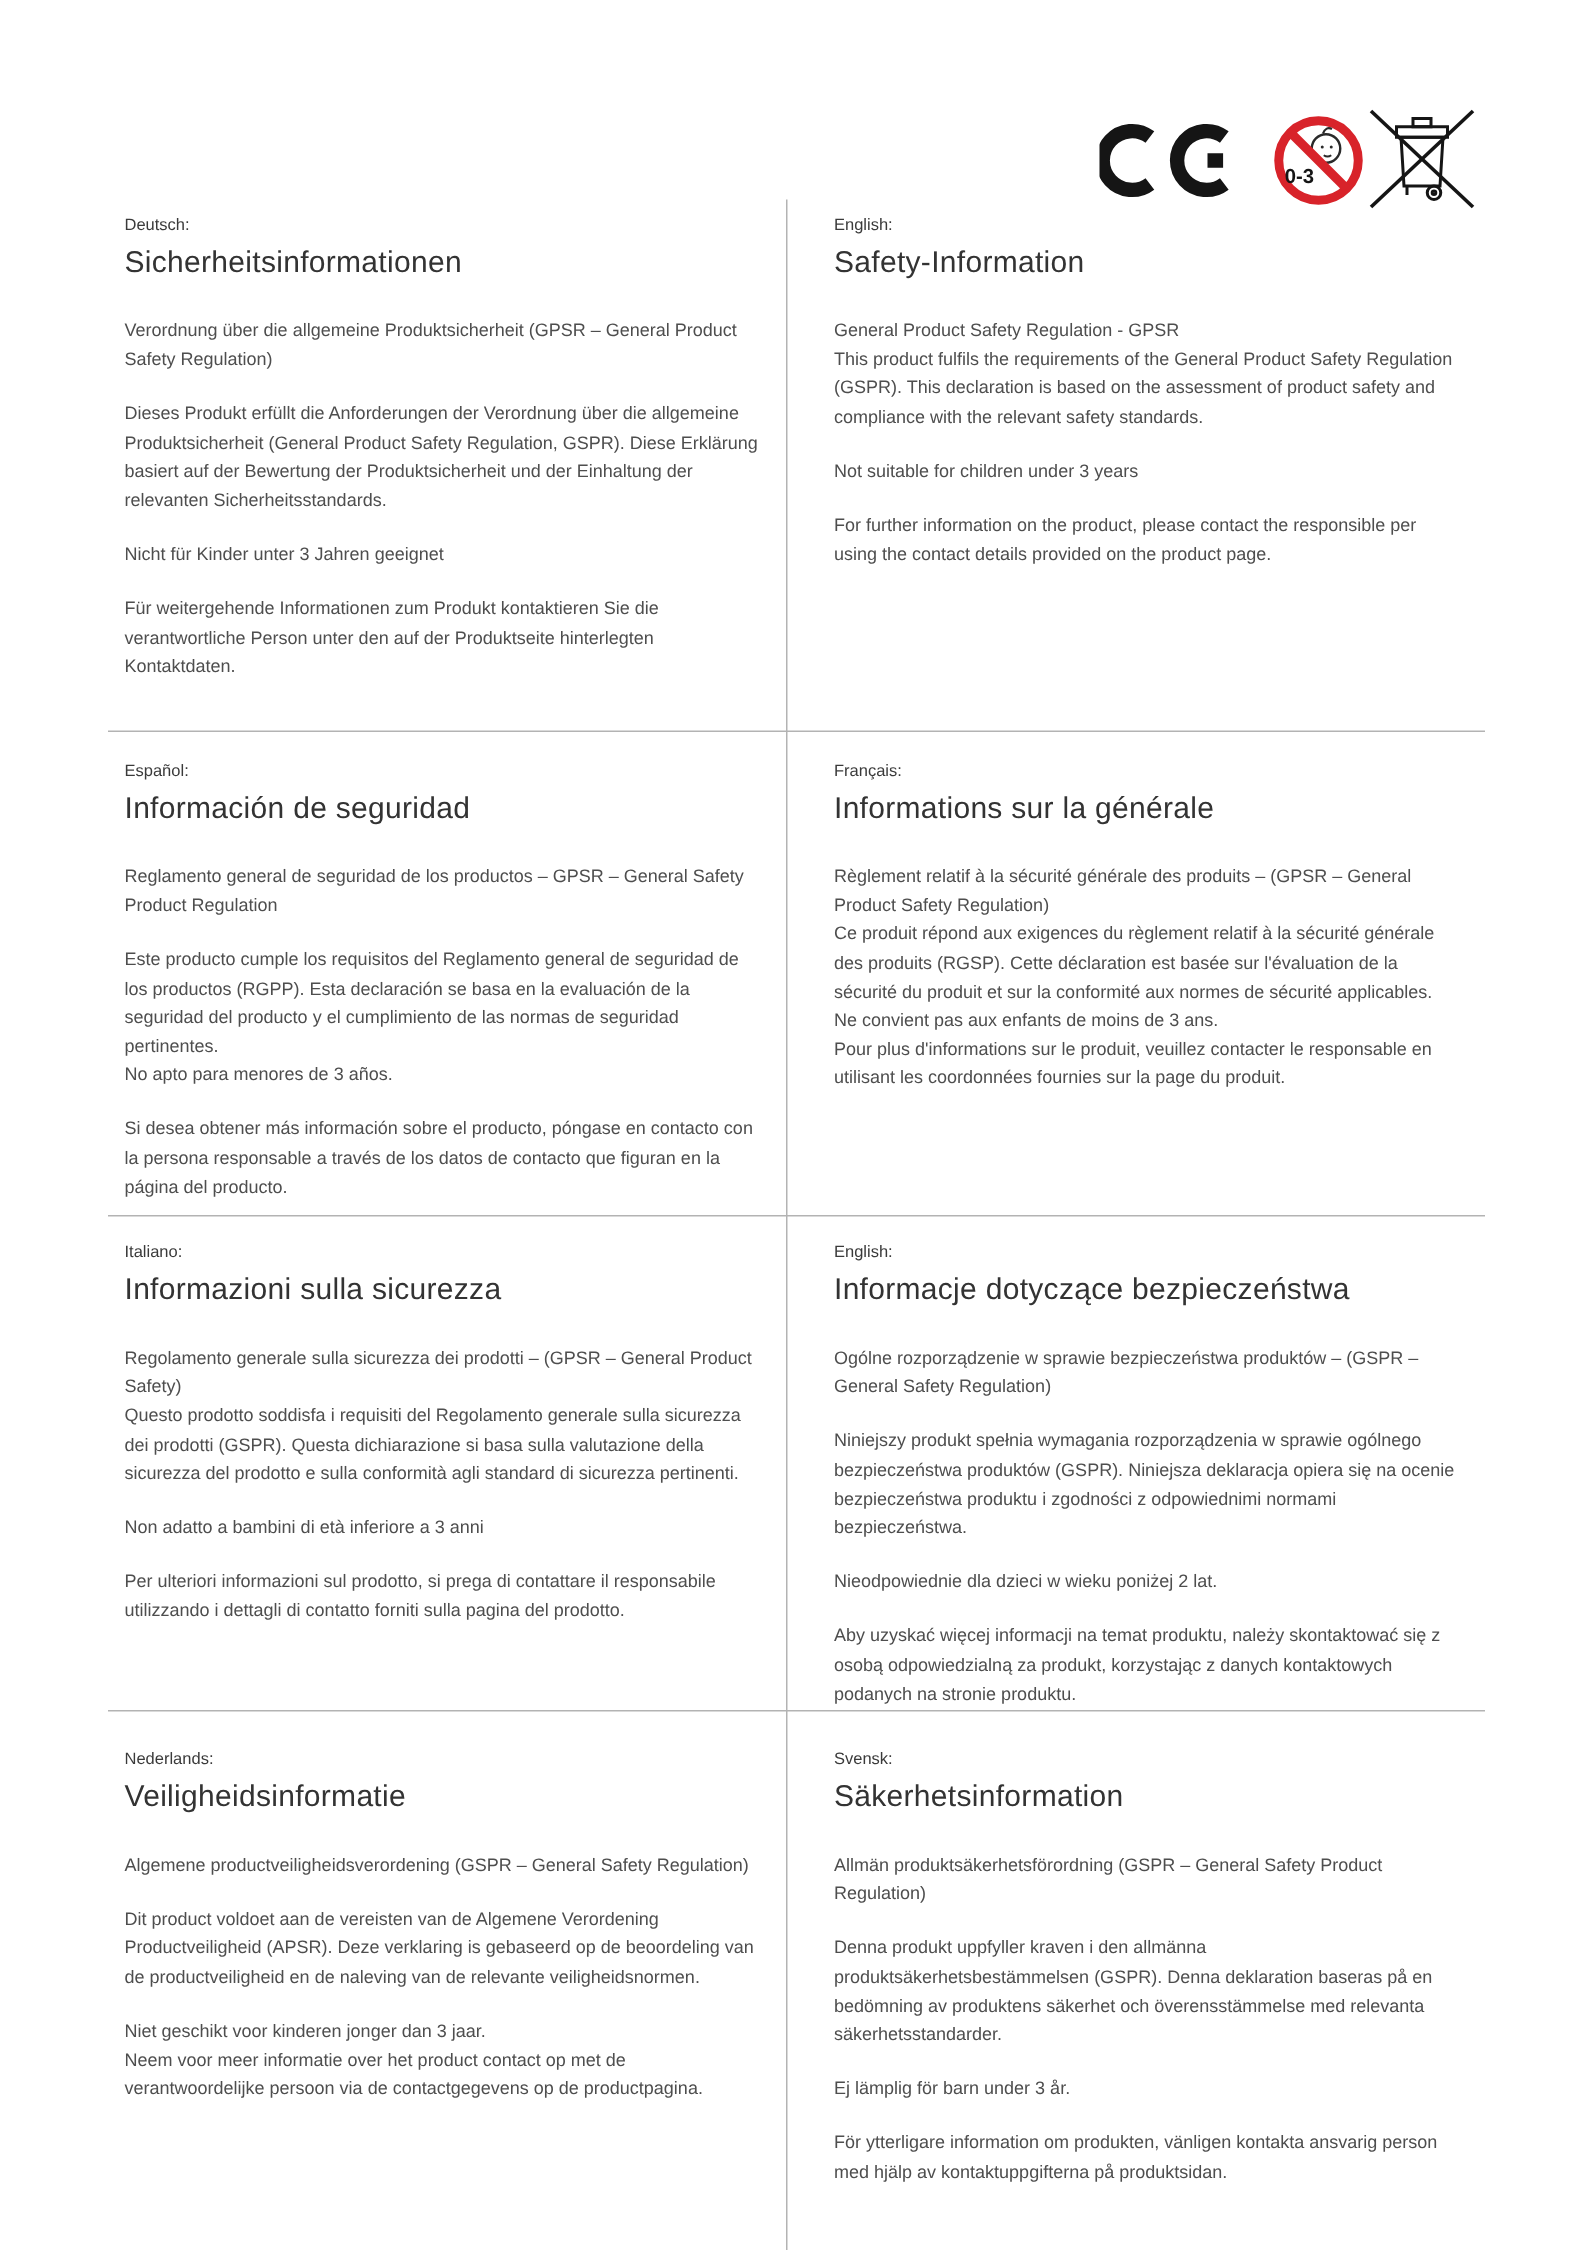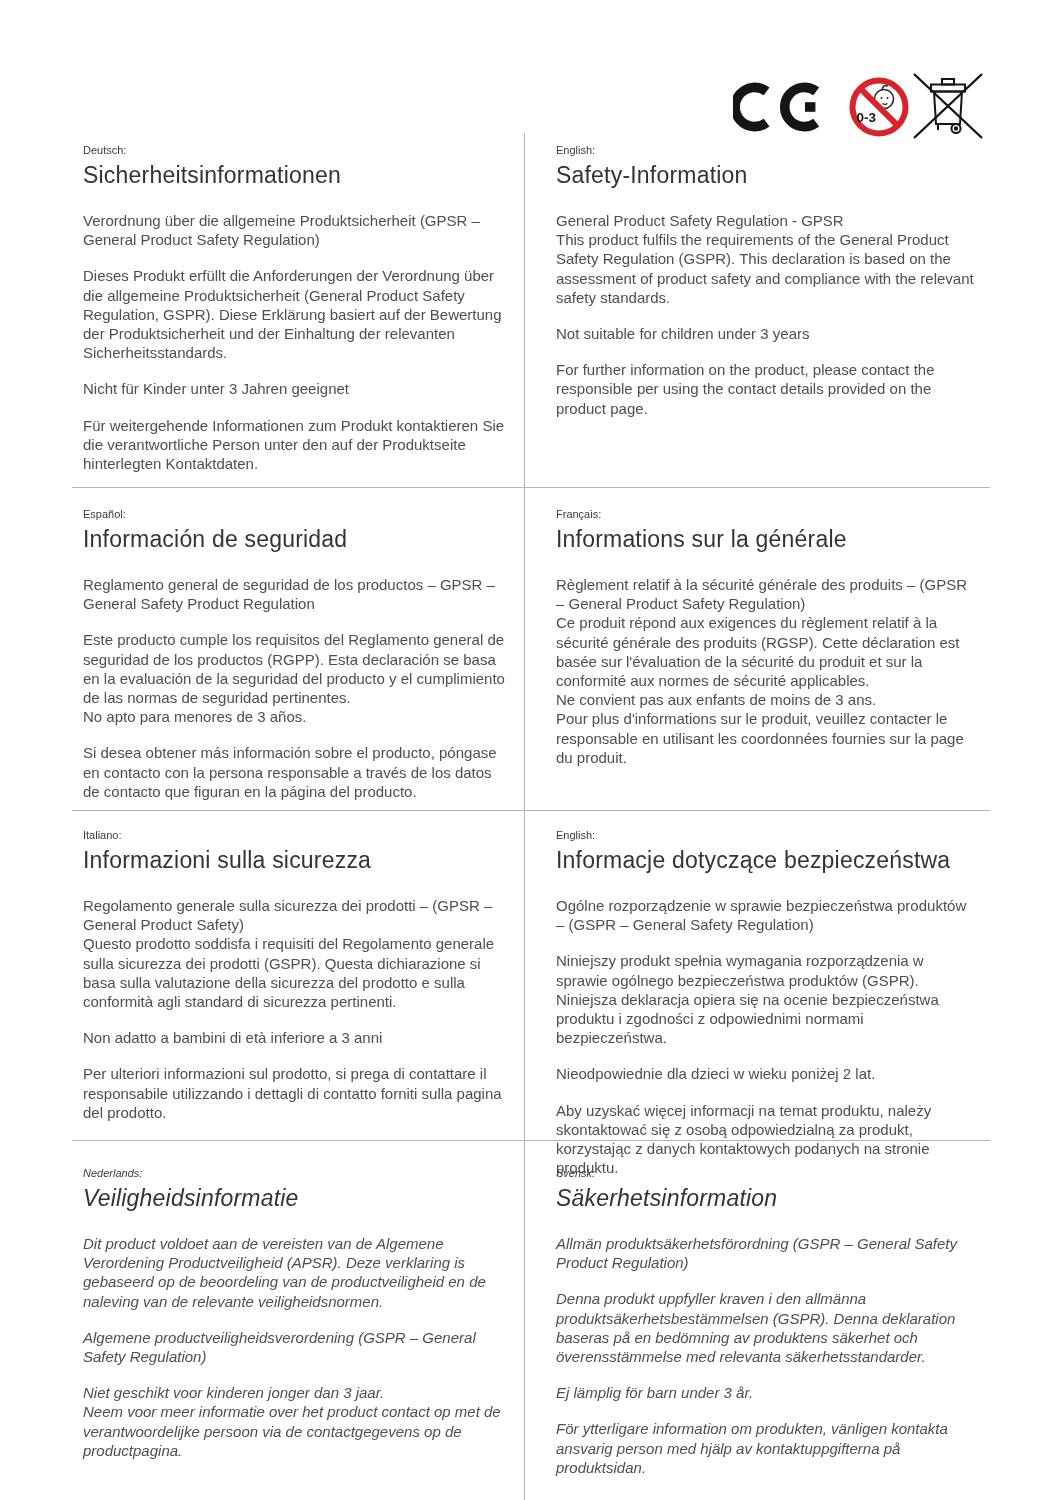--- a/index.html
+++ b/index.html
@@ -29,41 +29,41 @@
   .content{position:absolute;left:72px;top:0;width:918px;}
   .row{
     display:grid;
     grid-template-columns:452px 466px;
     box-sizing:border-box;
   }
   .row.hline{border-bottom:1px solid #b3b3b3;}
   .r1{height:488px;}
   .r2{height:323px;}
   .r3{height:330px;}
-  .r4{height:359px;font-style:italic;}
+  .r4{height:359px;}
   .cell{box-sizing:border-box;padding-right:14px;}
   .cell.left{padding-left:11px;}
   .cell.right{padding-left:32px;}
   .r1 .cell{padding-top:140px;}
   .r2 .cell{padding-top:16px;}
   .r3 .cell{padding-top:14px;}
   .r4 .cell{padding-top:22px;}
 
   .lang{
     font-size:11px;line-height:20px;color:#3a3a3a;
   }
   .title{
     margin:2px 0 22px 0;
-    font-size:23px;line-height:27px;
+    font-size:20px;line-height:27px;
     font-weight:normal;color:#333333;
     letter-spacing:.2px;
   }
   .body{
     margin:0 0 17px 0;
-    font-size:15px;line-height:19.2px;
+    font-size:12px;line-height:19.2px;
     color:#4e4e4e;
     white-space:pre-line;
   }
   .body:last-child{margin-bottom:0;}
 </style>
 </head>
 <body>
 
 <div class="sheet">
 
@@ -157,22 +157,22 @@
         <p class="body">Niniejszy produkt spełnia wymagania rozporządzenia w sprawie ogólnego bezpieczeństwa produktów (GSPR). Niniejsza deklaracja opiera się na ocenie bezpieczeństwa produktu i zgodności z odpowiednimi normami bezpieczeństwa.</p>
         <p class="body">Nieodpowiednie dla dzieci w wieku poniżej 2 lat.</p>
         <p class="body">Aby uzyskać więcej informacji na temat produktu, należy skontaktować się z osobą odpowiedzialną za produkt, korzystając z danych kontaktowych podanych na stronie produktu.</p>
       </div>
     </div>
 
     <div class="row r4">
       <div class="cell left">
         <div class="lang">Nederlands:</div>
         <h2 class="title">Veiligheidsinformatie</h2>
+        <p class="body">Algemene productveiligheidsverordening (GSPR – General Safety Regulation)</p>
         <p class="body">Dit product voldoet aan de vereisten van de Algemene Verordening Productveiligheid (APSR). Deze verklaring is gebaseerd op de beoordeling van de productveiligheid en de naleving van de relevante veiligheidsnormen.</p>
-        <p class="body">Algemene productveiligheidsverordening (GSPR – General Safety Regulation)</p>
         <p class="body">Niet geschikt voor kinderen jonger dan 3 jaar.
 Neem voor meer informatie over het product contact op met de verantwoordelijke persoon via de contactgegevens op de productpagina.</p>
       </div>
       <div class="cell right">
         <div class="lang">Svensk:</div>
         <h2 class="title">Säkerhetsinformation</h2>
         <p class="body">Allmän produktsäkerhetsförordning  (GSPR – General Safety Product Regulation)</p>
         <p class="body">Denna produkt uppfyller kraven i den allmänna produktsäkerhetsbestämmelsen (GSPR). Denna deklaration baseras på en bedömning av produktens säkerhet och överensstämmelse med relevanta säkerhetsstandarder.</p>
         <p class="body">Ej lämplig för barn under 3 år.</p>
         <p class="body">För ytterligare information om produkten, vänligen kontakta ansvarig person med hjälp av kontaktuppgifterna på produktsidan.</p>

